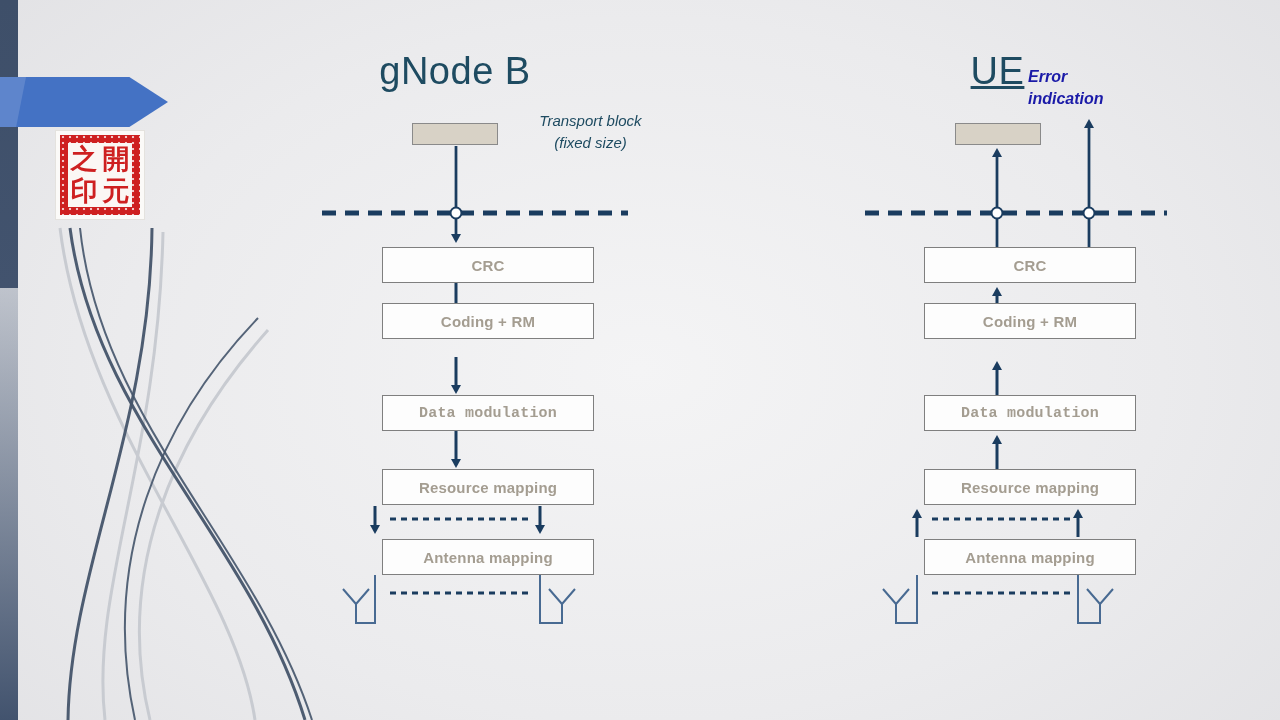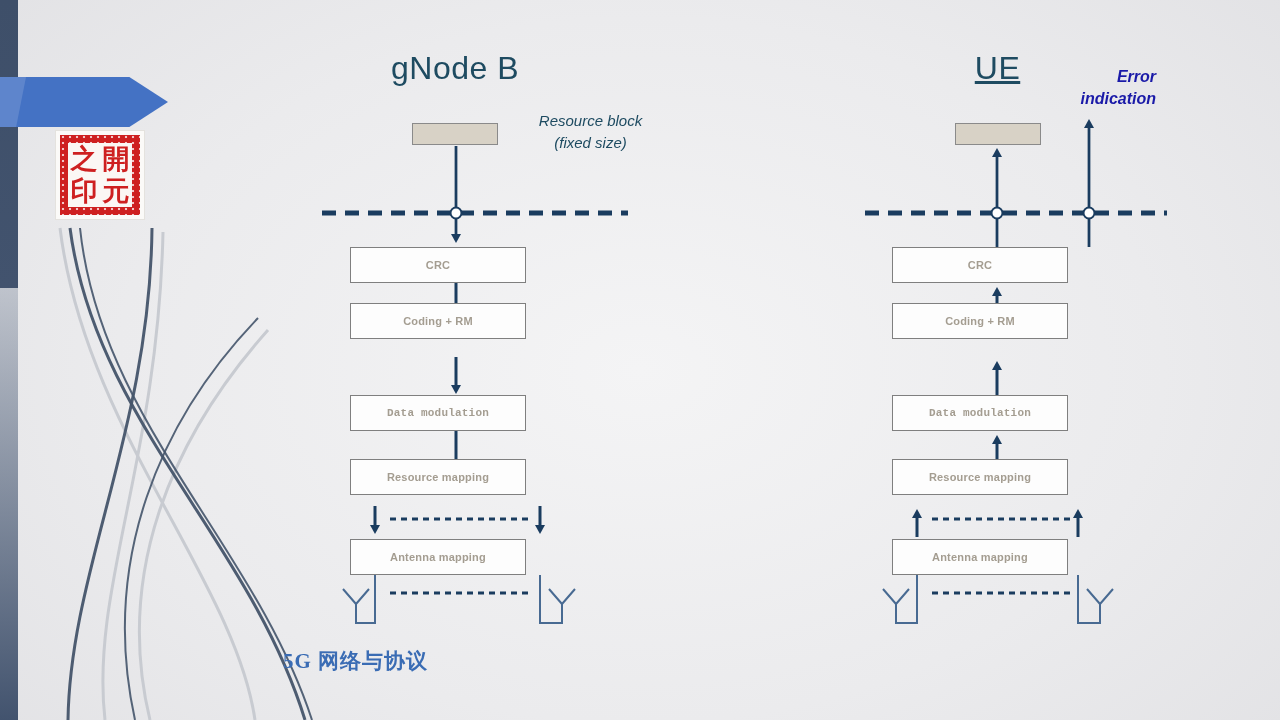--- a/index.html
+++ b/index.html
@@ -36,37 +36,37 @@
   
   .seal{position:absolute;left:55px;top:130px;width:90px;height:90px;background:#FBFAF8;box-shadow:0 0 0 1px #e4e2de inset;}
   .seal-frame{position:absolute;inset:5px;background:var(--seal-red);
     background-image:radial-gradient(circle at 3px 2px, rgba(255,255,255,.75) 1px, transparent 1.6px);
     background-size:7px 6px;}
   .seal-inner{position:absolute;inset:13px;background:#FBF7F4;display:grid;
     grid-template-columns:1fr 1fr;grid-template-rows:1fr 1fr;}
   .seal-char{display:flex;align-items:center;justify-content:center;color:var(--seal-red);
     font-family:"Liberation Serif", serif;font-weight:bold;font-size:27px;line-height:1;}
   
-  .col-title{position:absolute;top:50px;color:var(--title-teal);font-size:32px;letter-spacing:.5px;text-align:center;}
+  .col-title{position:absolute;top:50px;color:var(--title-teal);font-size:38px;letter-spacing:.5px;text-align:center;}
   .t-gnb{left:345px;width:220px;}
   .t-ue{left:945px;width:105px;text-decoration:underline;}
   .transport-label{position:absolute;left:508px;top:110px;width:165px;text-align:center;
     color:var(--title-teal);font-style:italic;font-size:15px;font-weight:500;line-height:1.45;white-space:pre-line;}
-  .error-label{position:absolute;left:1028px;top:66px;width:128px;text-align:right;
+  .error-label{position:absolute;left:1028px;top:66px;width:128px;text-align:left;
     color:var(--error-blue);font-style:italic;font-weight:bold;font-size:16px;line-height:1.4;white-space:pre-line;}
   
   .tb-rect{position:absolute;top:123px;width:86px;height:22px;background:var(--transport-fill);border:1.5px solid #8a8a8a;}
   .tb-gnb{left:412px;}
   .tb-ue{left:955px;}
   
-  .step{position:absolute;width:176px;height:36px;background:var(--box-fill);border:1.5px solid var(--box-border);
+  .step{position:absolute;width:212px;height:36px;background:var(--box-fill);border:1.5px solid var(--box-border);
     display:flex;align-items:center;justify-content:center;color:var(--box-text);
-    font-weight:bold;font-size:11px;letter-spacing:.2px;}
+    font-weight:bold;font-size:15px;letter-spacing:.2px;margin-left:32px;}
   .s-gnb{left:350px;} .s-ue{left:892px;}
-  .r0{top:247px;} .r1{top:303px;} .r2{top:395px;font-family:Liberation Mono, monospace;} .r3{top:459px;} .r4{top:539px;}
+  .r0{top:247px;} .r1{top:303px;} .r2{top:395px;font-family:Liberation Mono, monospace;} .r3{top:469px;} .r4{top:539px;}
   
   .footer{position:absolute;left:283px;top:647px;color:var(--footer-blue);
     font-family:"Liberation Serif", serif;font-weight:bold;font-size:21px;letter-spacing:1px;}
   
   .ln{stroke:var(--accent-navy);stroke-width:2.75;fill:none;}
   .lnk{stroke:var(--accent-navy);stroke-width:3;fill:none;}
   .hd{fill:var(--accent-navy);stroke:none;}
   .dash-main{stroke:var(--accent-navy);stroke-width:5;stroke-dasharray:14 9;fill:none;}
   .dash-small{stroke:var(--accent-navy);stroke-width:3;stroke-dasharray:6 5;fill:none;}
   .node{fill:#ffffff;stroke:var(--accent-navy);stroke-width:2;}
@@ -162,35 +162,34 @@
     <div class="seal-inner">
       <div class="seal-char">之</div>
       <div class="seal-char">開</div>
       <div class="seal-char">印</div>
       <div class="seal-char">元</div>
     </div>
   </div>
 
   <div class="col-title t-gnb">gNode B</div>
   <div class="col-title t-ue">UE</div>
-  <div class="transport-label">Resource block
+  <div class="transport-label">Transport block
 (fixed size)</div>
   <div class="error-label">Error
 indication</div>
 
   <div class="tb-rect tb-gnb"></div>
   <div class="tb-rect tb-ue"></div>
 
   <div class="step s-gnb r0">CRC</div>
   <div class="step s-gnb r1">Coding + RM</div>
   <div class="step s-gnb r2">Data modulation</div>
   <div class="step s-gnb r3">Resource mapping</div>
   <div class="step s-gnb r4">Antenna mapping</div>
 
   <div class="step s-ue r0">CRC</div>
   <div class="step s-ue r1">Coding + RM</div>
   <div class="step s-ue r2">Data modulation</div>
   <div class="step s-ue r3">Resource mapping</div>
   <div class="step s-ue r4">Antenna mapping</div>
 
-  <div class="footer">5G 网络与协议</div>
 
 </div>
 
 </body></html>

